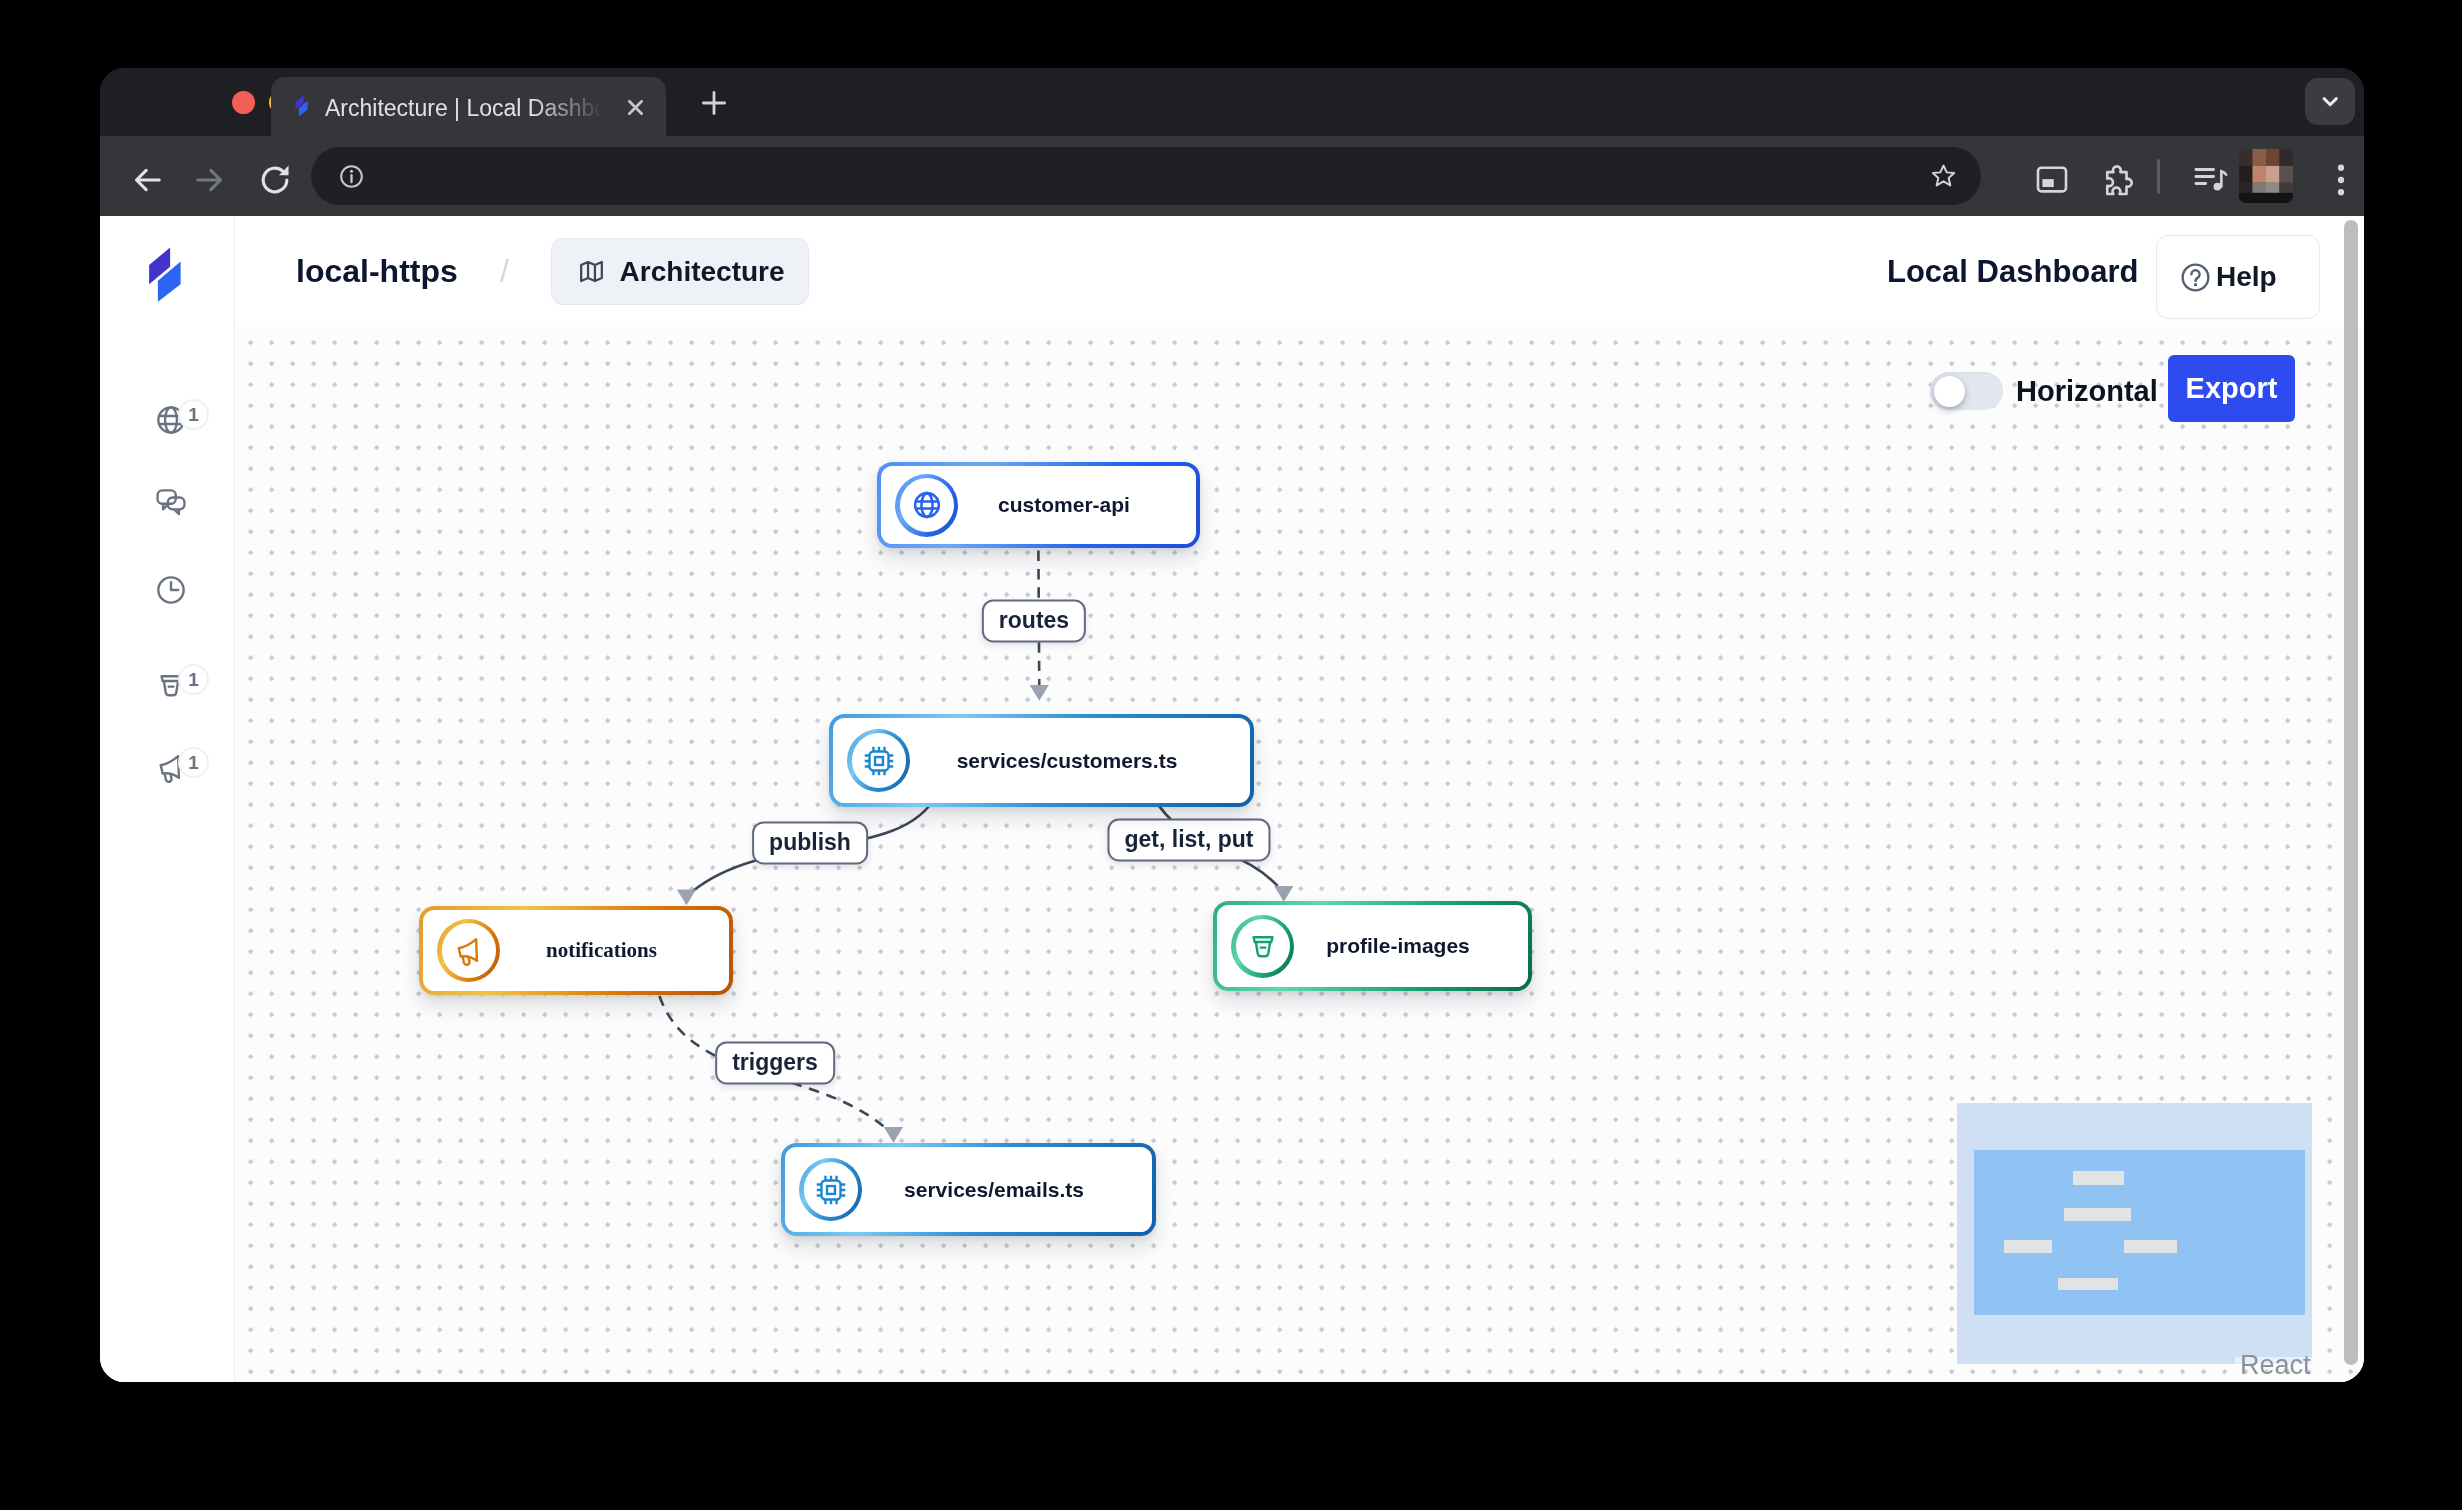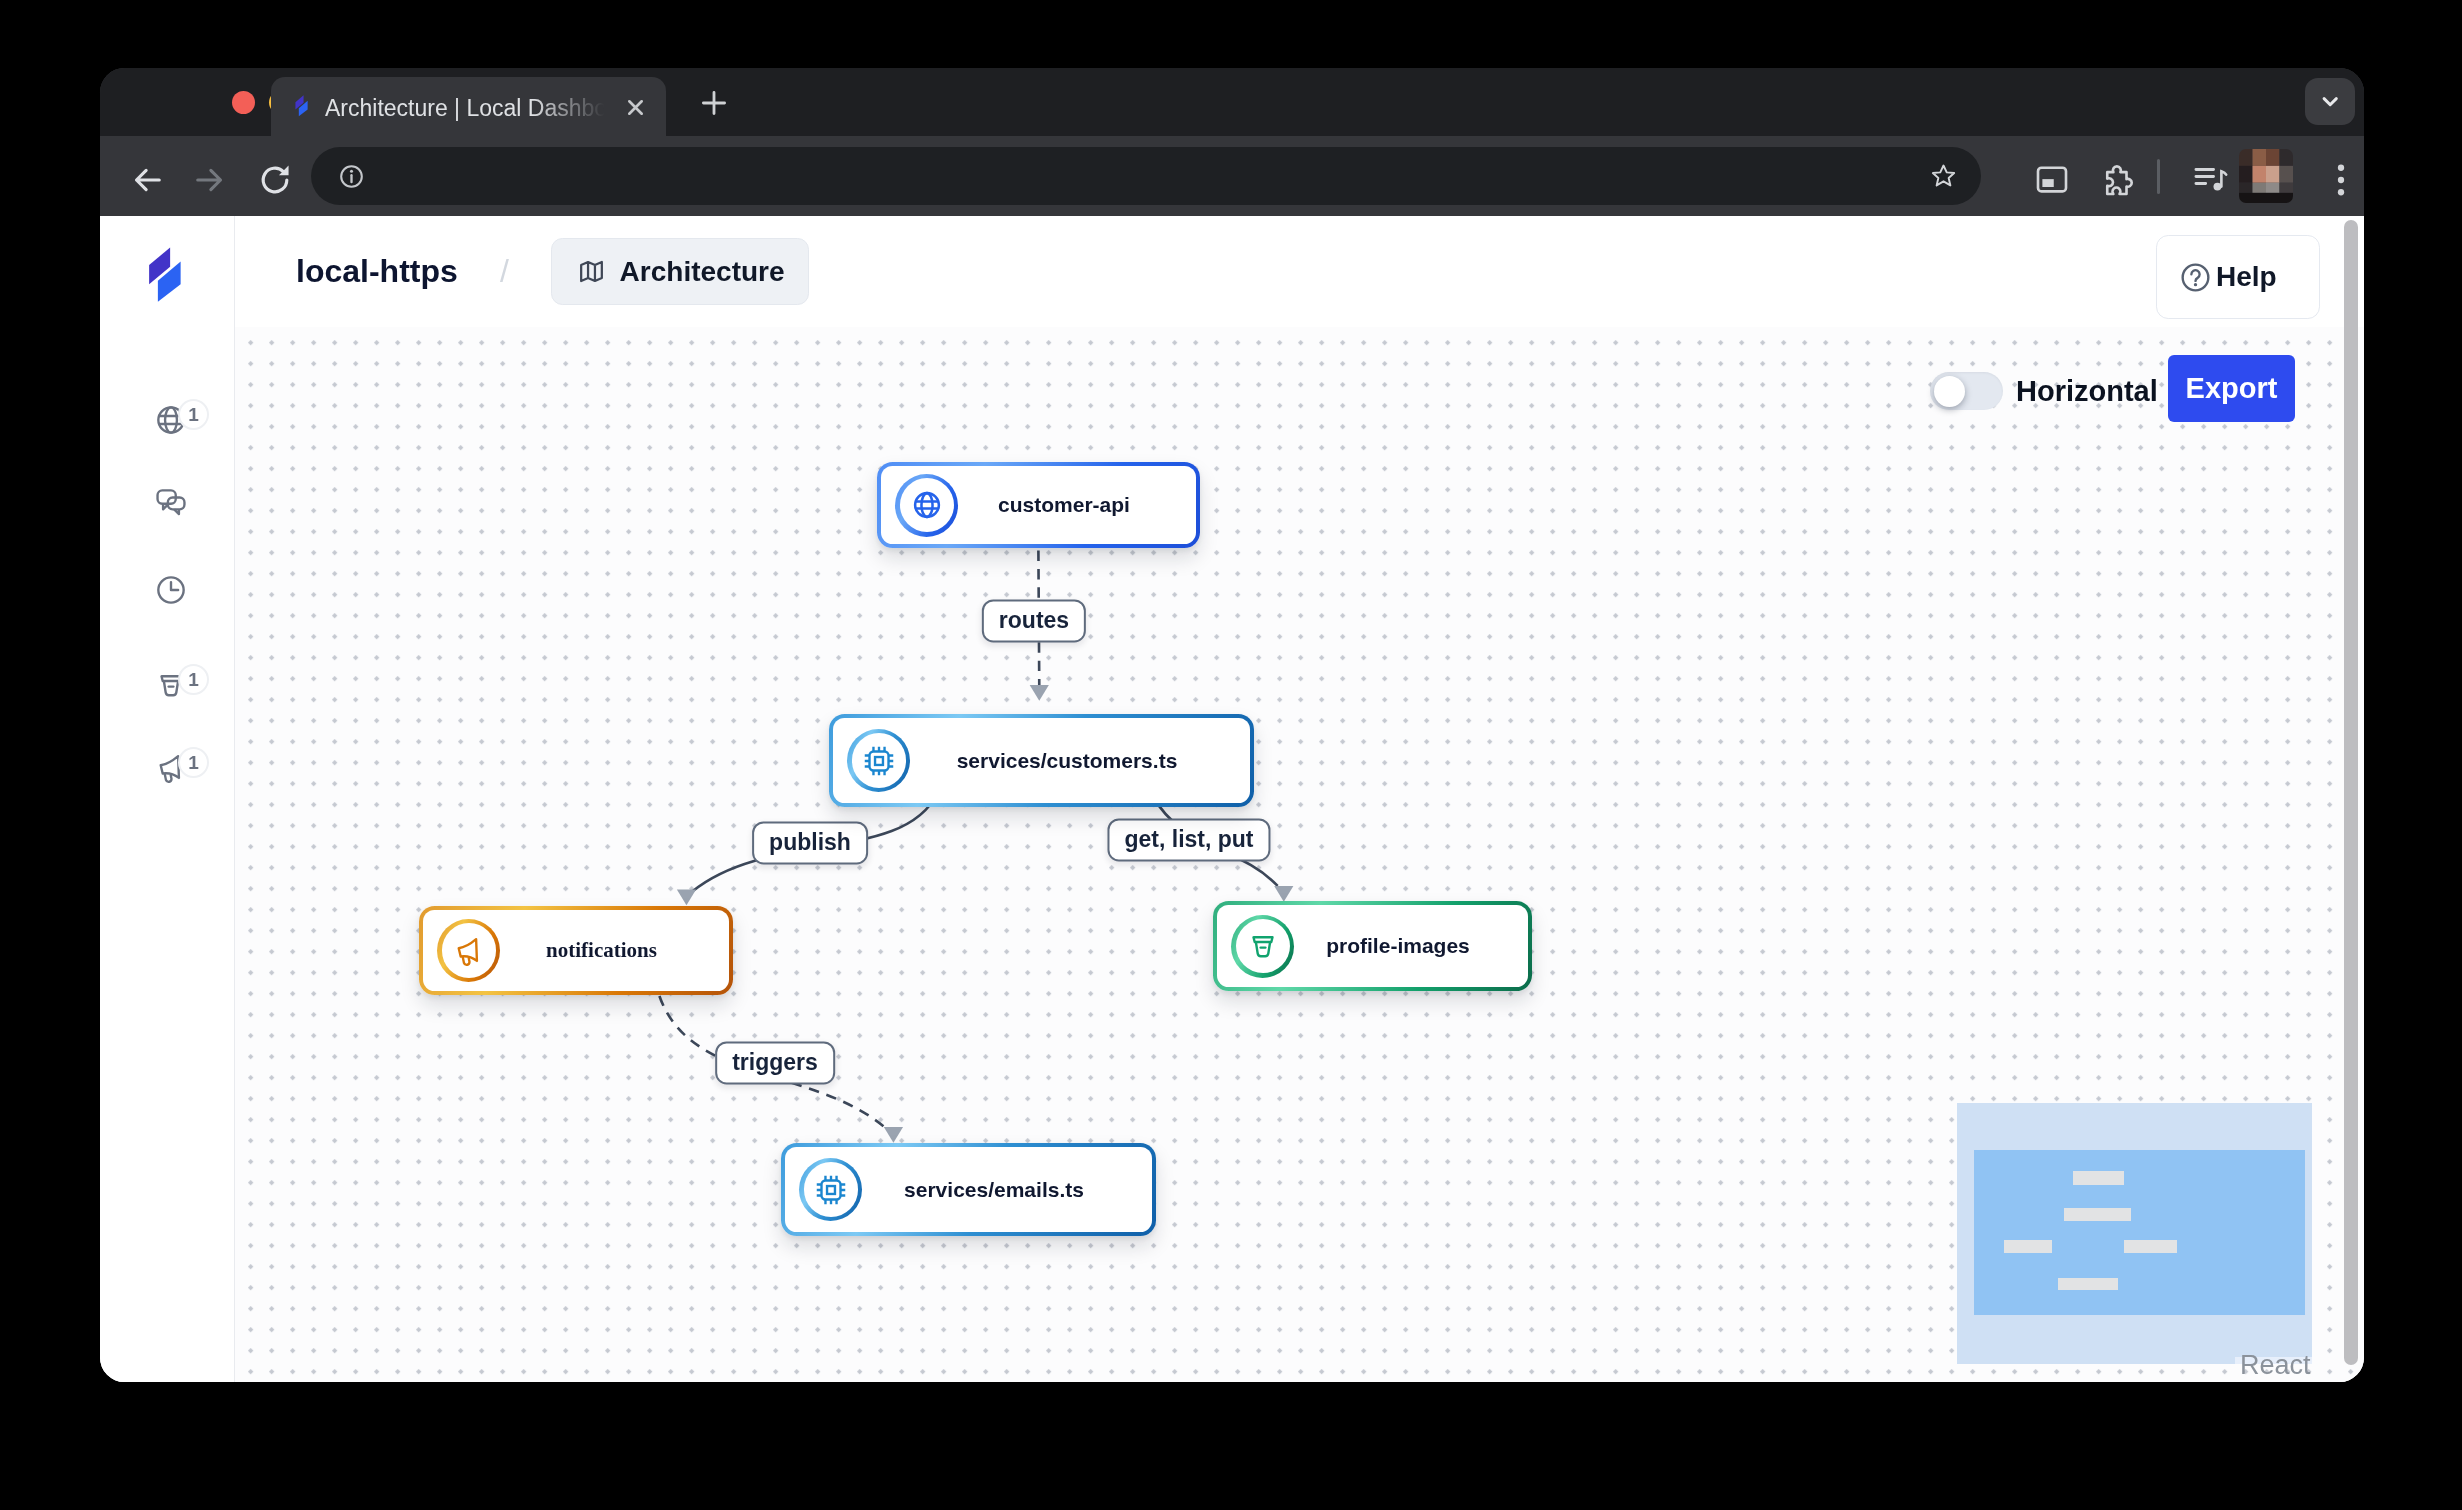--- a/index.html
+++ b/index.html
@@ -250,20 +250,21 @@
 
     <div class="appheader">
       <span class="app-name">local-https</span>
       <span class="crumb-sep">/</span>
       <div class="arch-btn">
         <svg width="31" height="31" viewBox="0 0 36 36">
           <path d="M6,10.5 L14,7 L22,10.5 L30,7 V25.5 L22,29 L14,25.5 L6,29 Z M14,7 V25.5 M22,10.5 V29" stroke="#3f4756" stroke-width="2.6" fill="none" stroke-linejoin="round"></path>
         </svg>
         <span>Architecture</span>
       </div>
+      <span class="env-label">Local Dashboard</span>
       <div class="help-btn">
         <svg width="33" height="33" viewBox="0 0 36 36">
           <circle cx="18" cy="18" r="14" stroke="#566070" stroke-width="2.6" fill="none"></circle>
           <path d="M13.5,14.5 a4.5,4.5 0 1 1 6.8,3.9 c-1.6,.9 -2.3,1.8 -2.3,3.3" stroke="#566070" stroke-width="2.6" fill="none" stroke-linecap="round"></path>
           <circle cx="18" cy="25.8" r="1.8" fill="#566070"></circle>
         </svg>
         <span>Help</span>
       </div>
     </div>
 

